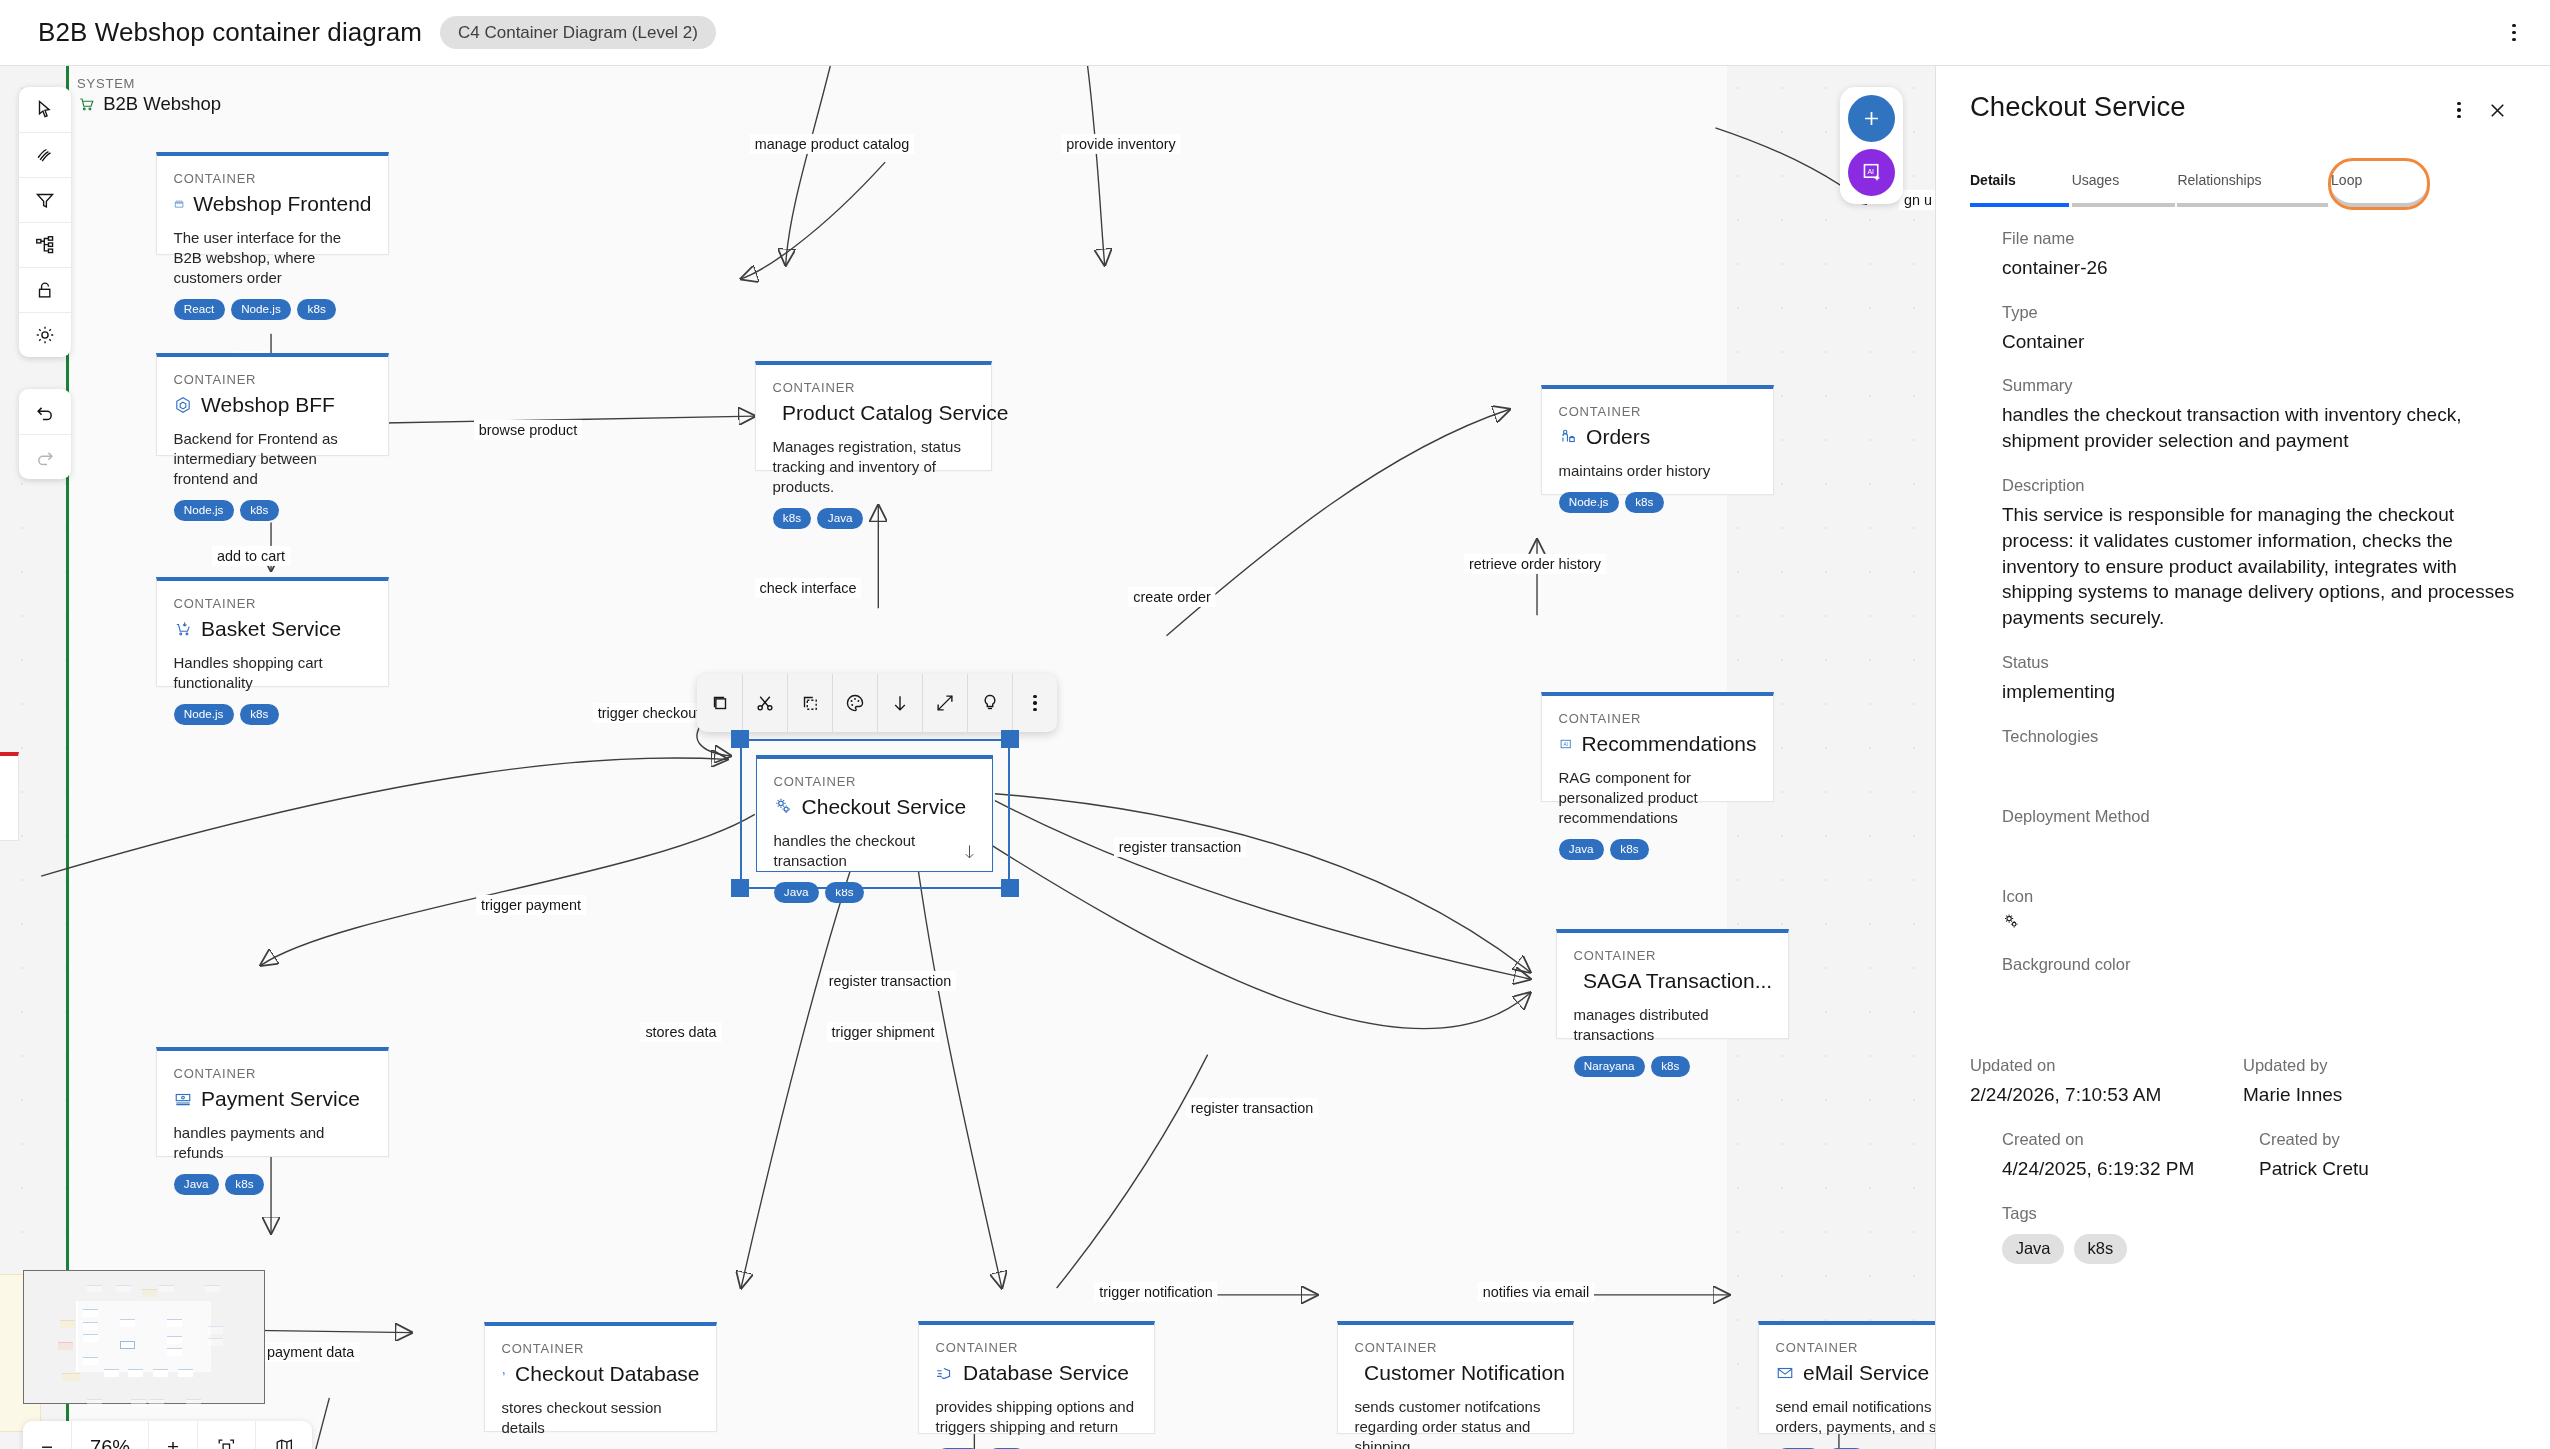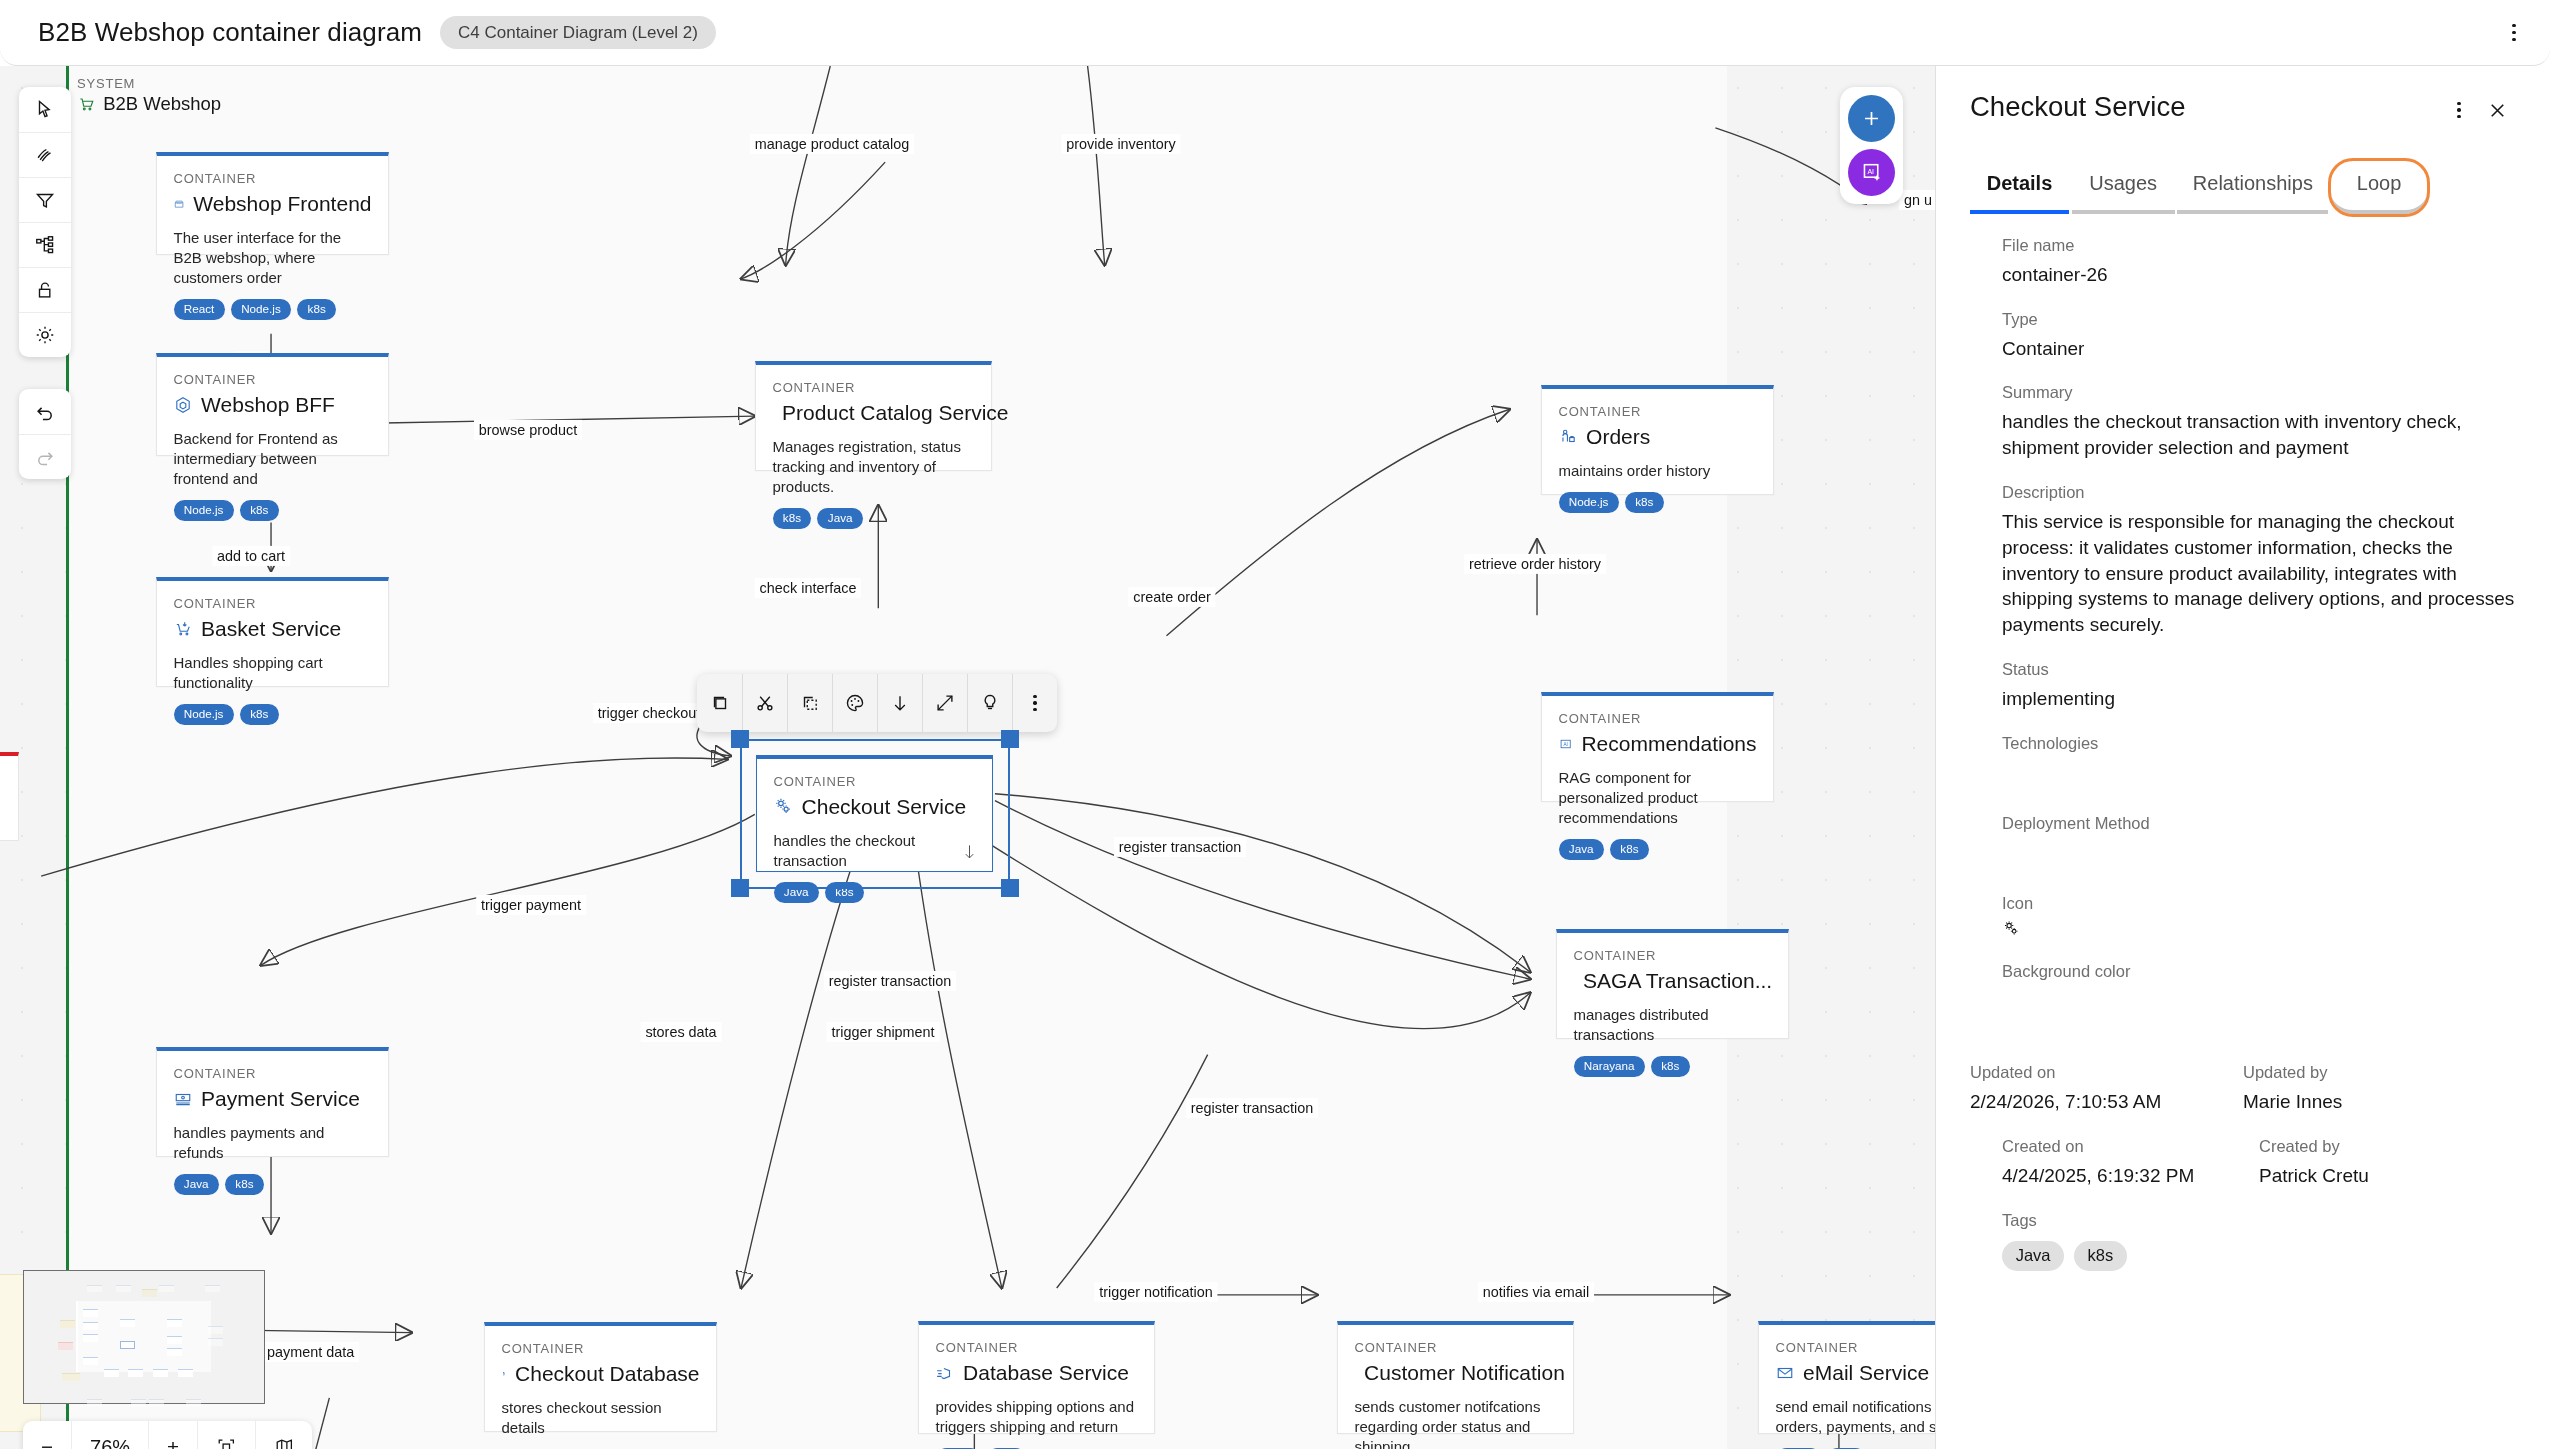--- a/index.html
+++ b/index.html
@@ -8,21 +8,21 @@
     font-family: "Liberation Sans", sans-serif;
     background: #ffffff;
     overflow: hidden;
   }
   .app { position: relative; width: 2550px; height: 1449px; }
 
   
   .topbar {
     position: absolute; left: 0; top: 0; width: 2550px; height: 66px;
     background: #fff; border-bottom: 0.7px solid #e0e0e0;
-    display: flex; align-items: center; padding: 0 38px; border-radius: 17px;
+    display: flex; align-items: center; padding: 0 38px;
   }
   .doc-title { font-size: 26px; color: #161616; font-weight: 400; letter-spacing: 0.1px; }
   .doc-badge {
     margin-left: 18px; background: #e0e0e0; color: #3f3f3f;
     border-radius: 27.5px; padding: 6.2px 18px; font-size: 17px;
   }
   .topbar-overflow {
     position: absolute; right: 19px; top: 50%; transform: translateY(-50%);
     width: 34px; height: 34px; display: flex; align-items: center; justify-content: center;
     cursor: pointer; border-radius: 4.1px;
@@ -133,22 +133,22 @@
   .panel {
     position: absolute; right: 0; top: 66px; width: 615px; height: 1384px;
     background: #fff; border-left: 0.7px solid #e0e0e0; padding: 0 34px;
     overflow: hidden;
   }
   .panel-head { display: flex; align-items: flex-start; padding-top: 25px; }
   .panel-title { font-size: 27.5px; color: #161616; flex: 1; }
   .p-icon-btn { width: 38px; height: 38px; display: flex; align-items: center; justify-content: center; cursor: pointer; }
   .tabs { display: flex; margin-top: 43px; position: relative; }
   .tab {
-    font-size: 20px; color: #525252; padding: 0 0 15px; cursor: pointer; white-space: nowrap;
-    border-bottom: 4.8px solid #c6c6c6; flex: none; text-align: center;
+    font-size: 14px; color: #525252; padding: 0 0 15px; cursor: pointer; white-space: nowrap;
+    border-bottom: 4.8px solid #c6c6c6; flex: none; text-align: left;
   }
   .tab.active { color: #161616; font-weight: 700; border-bottom-color: #0f62fe; }
   .tab-sep { width: 2.7px; border-bottom: 4.8px solid #fff; flex: none; }
   .tab.highlight {
     outline: 3.4px solid #f1883b; border-radius: 22px; padding: 11px 0 15px; margin-top: -11px;
   }
   .field { margin-top: 22px; margin-left: 32px; }
   .f-label { font-size: 16.5px; color: #6f6f6f; }
   .f-value { font-size: 19px; color: #161616; margin-top: 6.9px; line-height: 1.36; }
   .f-value.empty { min-height: 32px; }

